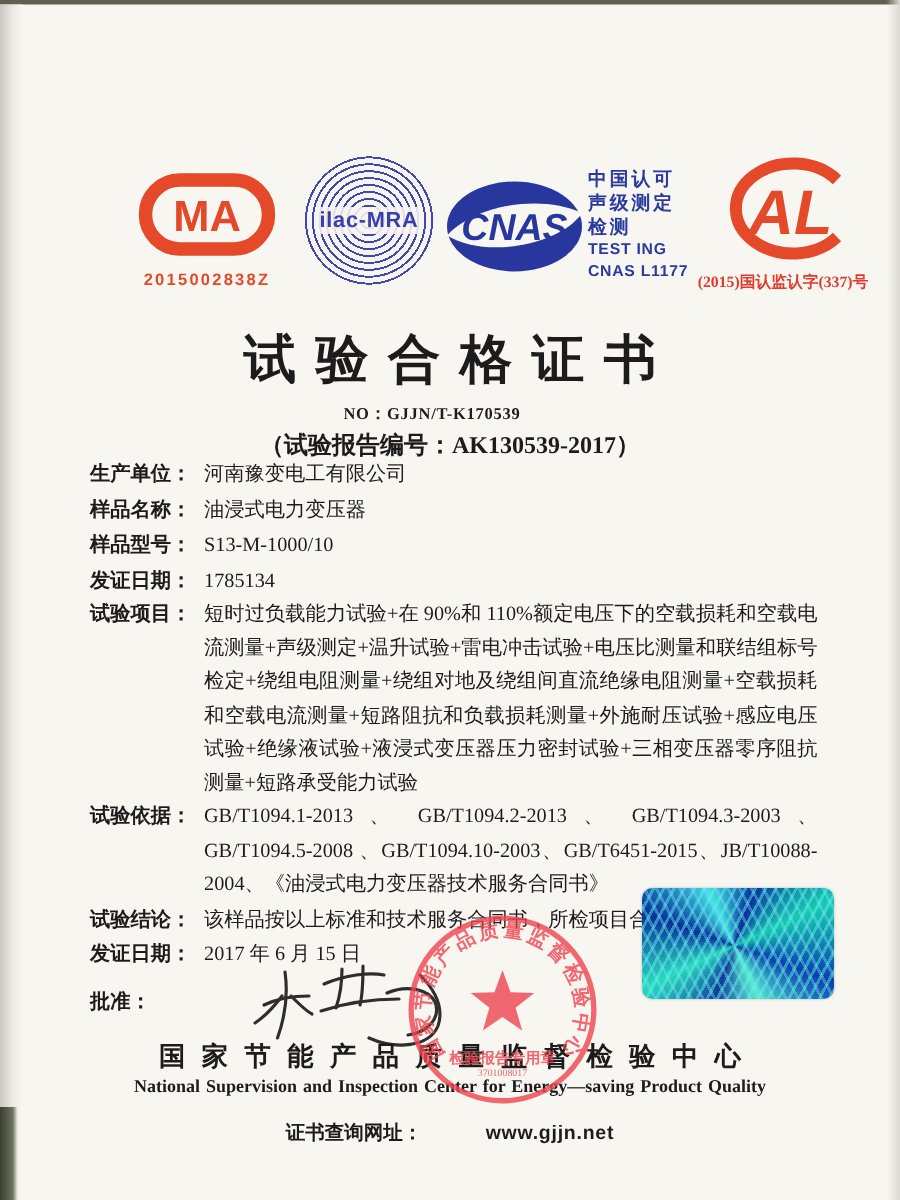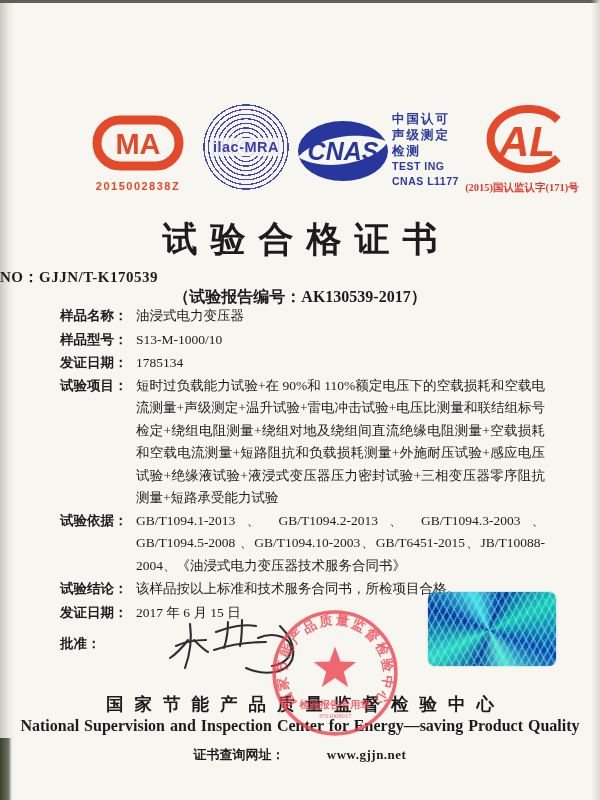--- a/index.html
+++ b/index.html
@@ -27,22 +27,22 @@
   .cnas{left:296px;top:119px;}
   .cnas-cap{left:392px;top:111px;color:#2a3a9f;font-weight:bold;}
   .cnas-cap .cn{font-size:12.5px;line-height:16px;letter-spacing:2px;}
   .cnas-cap .en{font-family:"Liberation Sans",sans-serif;font-size:10.5px;line-height:15px;letter-spacing:.5px;}
   .cal{left:474px;top:104px;width:110px;text-align:center;}
   .cal-cap{position:absolute;left:452px;top:181px;width:140px;text-align:center;
            font-size:10.5px;font-weight:bold;color:#e23b2e;}
   
   .title{position:absolute;top:216px;left:0;width:600px;text-align:center;
          font-size:35px;font-weight:bold;letter-spacing:13px;padding-left:13px;box-sizing:border-box;}
-  .no-line{position:absolute;top:268px;left:0;width:576px;
-         font-size:15px;font-weight:bold;letter-spacing:.5px;}
+  .no-line{position:absolute;top:268px;left:0;width:576px;text-align:center;
+         font-size:11px;font-weight:bold;letter-spacing:.5px;}
   .report-line{position:absolute;top:287px;left:0;width:600px;text-align:center;
          font-size:16px;font-weight:bold;}
   
   .fields{position:absolute;left:60px;top:304px;width:485px;font-size:13.5px;}
   .frow{display:flex;line-height:23.5px;}
   .frow .lab{flex:0 0 74px;font-weight:bold;white-space:nowrap;}
   .frow .val{flex:1;padding-left:2px;}
   .frow.para{line-height:22.5px;}
   .frow.para .val{text-align:justify;}
   .mt8{margin-top:8px;gap:10px;}
@@ -53,24 +53,24 @@
   .holo{position:absolute;left:428px;top:592px;width:128px;height:74px;border-radius:7px;z-index:6;
         background:
           repeating-linear-gradient(118deg,rgba(90,255,220,.45) 0 2px,rgba(10,40,160,0) 2px 6px),
           repeating-linear-gradient(62deg,rgba(120,220,255,.4) 0 2px,rgba(0,0,0,0) 2px 7px),
           conic-gradient(from 20deg at 48% 52%,#0a2f9e,#19c9b4,#0d3fb0,#57e8d2,#123a9e,#2bd8c0,#0a2f9e,#45e0e8,#0a2f9e);
         box-shadow:0 0 2px rgba(0,0,0,.25);}
   
   .org-cn{position:absolute;top:692px;left:0;width:600px;text-align:center;z-index:2;
           font-size:17.5px;font-weight:bold;letter-spacing:11px;padding-left:11px;box-sizing:border-box;}
   .org-en{position:absolute;top:717px;left:0;width:600px;text-align:center;z-index:2;
-          font-size:16px;font-weight:bold;word-spacing:1px;}
+          font-size:12px;font-weight:bold;word-spacing:1px;}
   .url-line{position:absolute;top:746px;left:0;width:600px;text-align:center;
           font-size:13px;font-weight:bold;}
-  .url-line .u{font-family:Liberation Serif, serif;letter-spacing:.5px;margin-left:39px;}
+  .url-line .u{font-family:Liberation Sans, sans-serif;letter-spacing:.5px;margin-left:39px;}
 </style>
 </head>
 <body>
 
 <div class="page">
 
   <div class="edge-top"></div>
   <div class="edge-left"></div>
   <div class="edge-left-dark"></div>
   <div class="edge-right"></div>
@@ -102,27 +102,31 @@
     <div class="en">TEST ING</div>
     <div class="en">CNAS L1177</div>
   </div>
 
   <div class="logo cal">
     <svg width="92" height="74" viewBox="0 0 92 74">
       <path d="M 75 16 A 38 30 0 1 0 75 54" fill="none" stroke="#e44a2a" stroke-width="8"></path>
       <text x="44" y="52" text-anchor="middle" font-family="Liberation Sans,sans-serif" font-size="42" font-weight="bold" font-style="italic" fill="#e44a2a">AL</text>
     </svg>
   </div>
-  <div class="cal-cap">(2015)国认监认字(171)号</div>
+  <div class="cal-cap">(2015)国认监认字(337)号</div>
 
   <div class="title">试验合格证书</div>
   <div class="no-line">NO：GJJN/T-K170539</div>
   <div class="report-line">（试验报告编号：AK130539-2017）</div>
 
   <div class="fields">
+    <div class="frow">
+      <span class="lab">生产单位：</span>
+      <span class="val">河南豫变电工有限公司</span>
+    </div>
     <div class="frow">
       <span class="lab">样品名称：</span>
       <span class="val">油浸式电力变压器</span>
     </div>
     <div class="frow">
       <span class="lab">样品型号：</span>
       <span class="val">S13-M-1000/10</span>
     </div>
     <div class="frow">
       <span class="lab">发证日期：</span>

